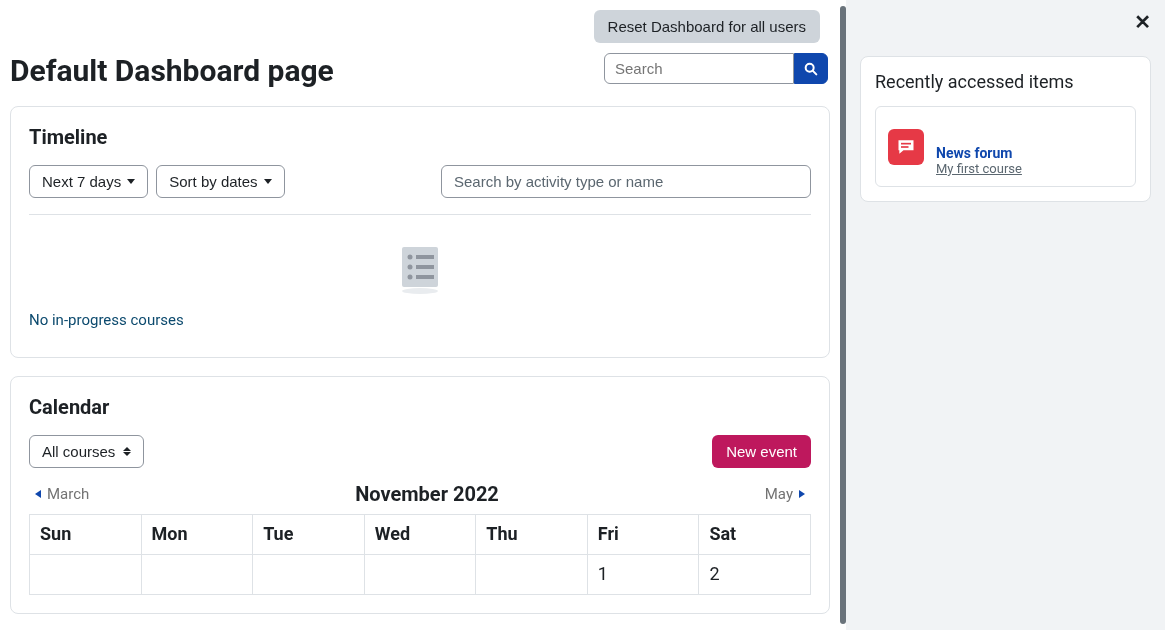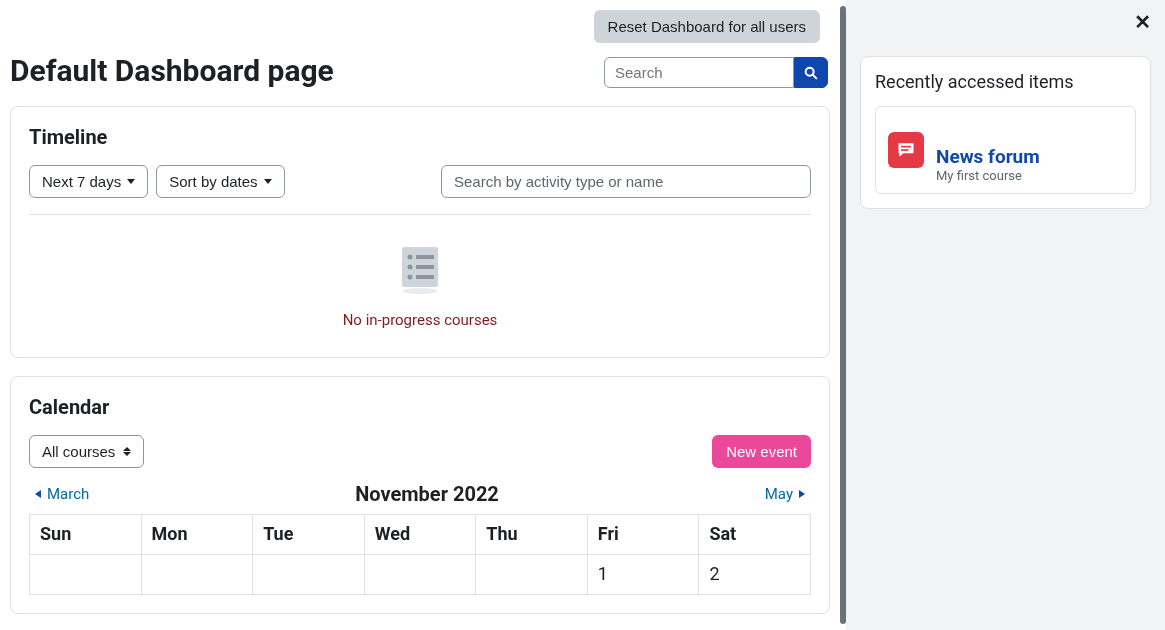--- a/index.html
+++ b/index.html
@@ -33,21 +33,21 @@
     background: #ced4da;
     border: none;
     border-radius: 6px;
     padding: 8px 14px;
     font-size: 15px;
     color: #1d2125;
     cursor: pointer;
   }
   .title-row {
     display: flex;
-    align-items: flex-end;
+    align-items: flex-start;
     justify-content: space-between;
     margin-bottom: 18px;
     padding: 0 2px 0 0;
   }
   h1.page-title {
     font-size: 30px;
     font-weight: 700;
   }
   .search-group {
     display: flex;
@@ -114,23 +114,22 @@
     padding: 7px 12px;
     font-size: 15px;
     color: #1d2125;
   }
   .timeline-search::placeholder { color: #5b6770; }
   .timeline-divider {
     border-top: 1px solid #dee2e6;
     margin: 0 0 16px 0;
   }
   .empty-state {
-    text-align: center;
     padding: 10px 0 10px 0;
-    color: #7f1d1d;
+    color: #0c4a6e;
   }
   .empty-state svg { display: block; margin: 0 auto 14px auto; }
   .empty-text { font-size: 15px; }
   .cal-controls {
     display: flex;
     align-items: center;
     justify-content: space-between;
     margin-bottom: 14px;
   }
   .sort-icon {
@@ -140,36 +139,36 @@
     margin-left: 2px;
   }
   .sort-icon .up, .sort-icon .down {
     width: 0; height: 0;
     border-left: 4px solid transparent;
     border-right: 4px solid transparent;
   }
   .sort-icon .up { border-bottom: 4px solid #1d2125; }
   .sort-icon .down { border-top: 4px solid #1d2125; }
   .primary-btn {
-    background: #ec4899;
+    background: #be185d;
     color: #fff;
     border: none;
     border-radius: 6px;
     padding: 8px 14px;
     font-size: 15px;
     cursor: pointer;
   }
   .cal-nav {
     display: flex;
     align-items: center;
     justify-content: space-between;
     padding: 0 6px 8px 6px;
   }
   .cal-link {
-    color: #0369a1;
+    color: #737373;
     font-size: 15px;
     display: inline-flex;
     align-items: center;
     gap: 6px;
     text-decoration: none;
     cursor: pointer;
   }
   .arrow-left {
     width: 0; height: 0;
     border-top: 4px solid transparent;
@@ -252,26 +251,27 @@
     background: #e63946;
     border-radius: 6px;
     display: flex;
     align-items: center;
     justify-content: center;
     flex-shrink: 0;
   }
   .item-title {
     color: #0f47ad;
     font-weight: 700;
-    font-size: 19px;
+    font-size: 14px;
     margin-top: 28px;
   }
   .item-sub {
     color: #5b6770;
     font-size: 13px;
+    text-decoration: underline;
   }
 </style>
 </head>
 <body>
 
 <div class="layout">
   <div class="main">
 
     <div class="top-actions">
       <button class="reset-btn">Reset Dashboard for all users</button>

